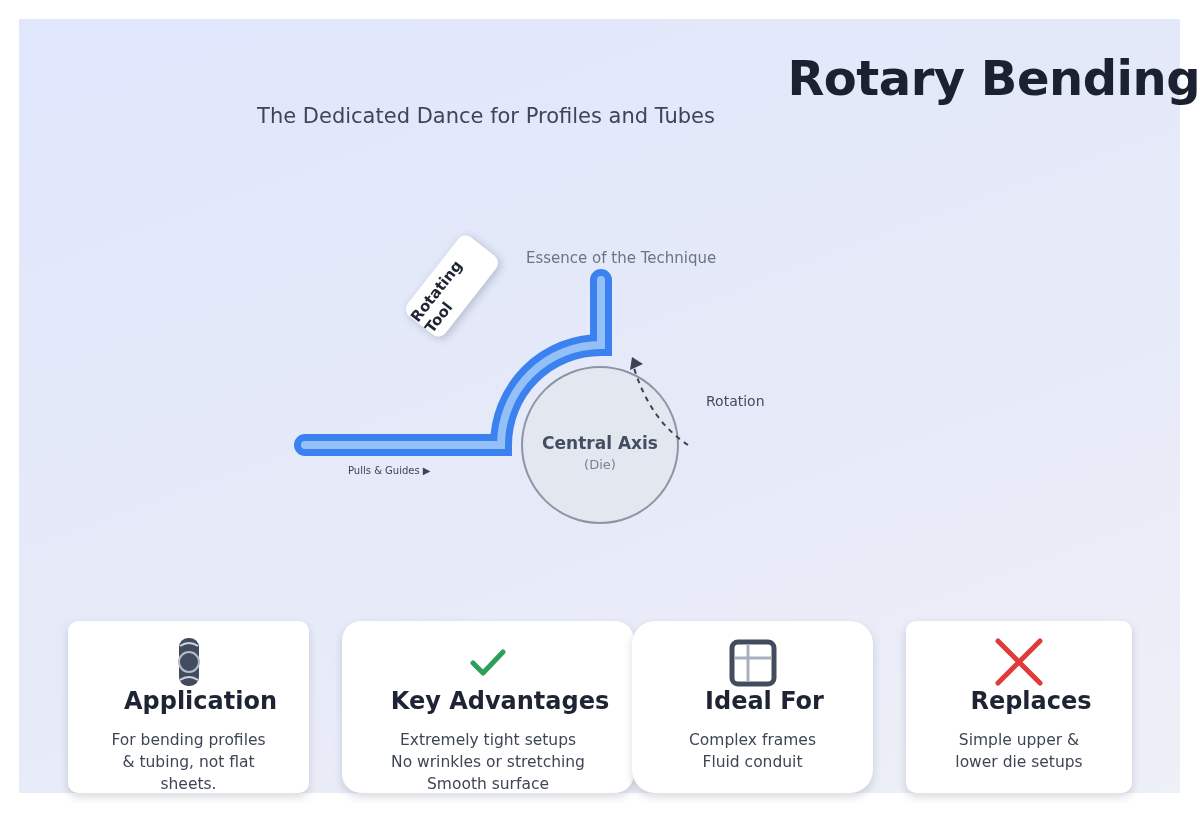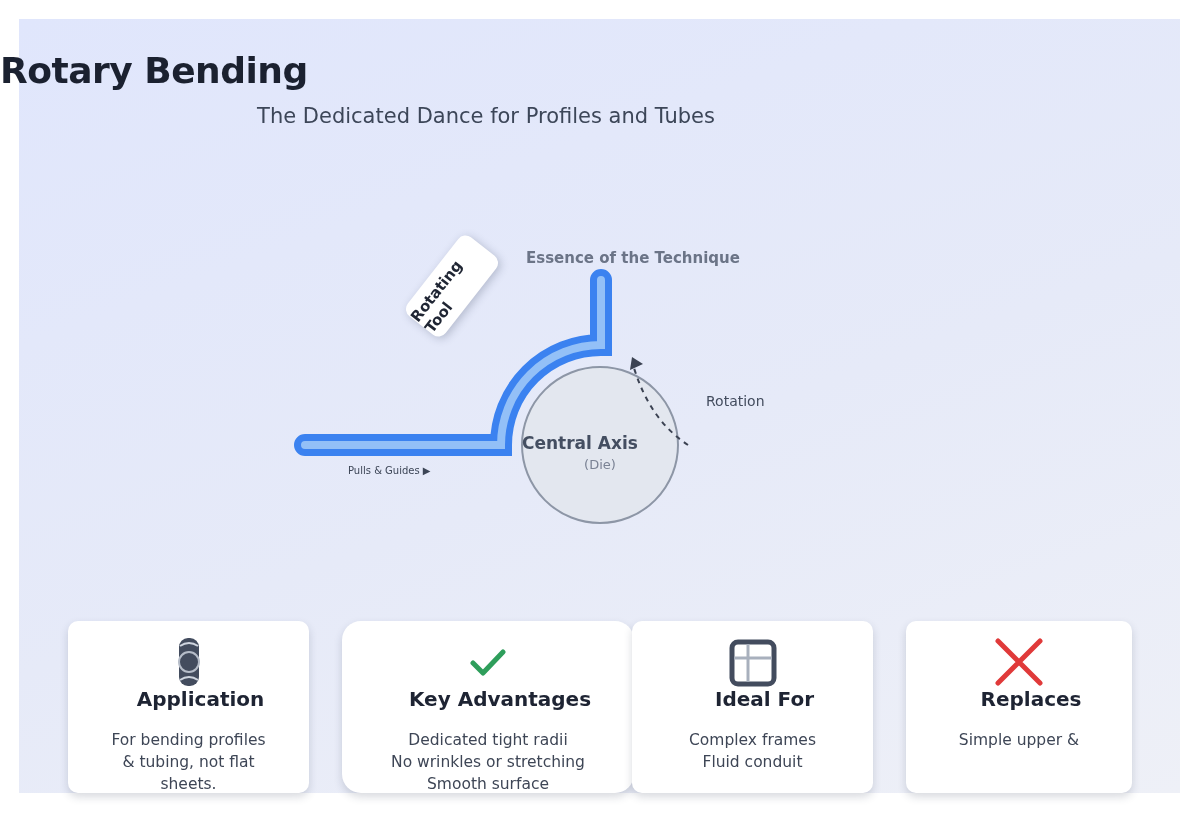--- a/index.html
+++ b/index.html
@@ -1,37 +1,37 @@
 <!DOCTYPE html>
 <html><head>
 <meta charset="utf-8">
 <style>
   html, body { margin:0; padding:0; }
   body { width:1200px; height:813px; background:#ffffff; position:relative; overflow:hidden;
          font-family:"DejaVu Sans", "Liberation Sans", sans-serif; }
   .panel { position:absolute; left:19px; top:19px; width:1161px; height:774px;
            background:linear-gradient(160deg,#e0e6fc 0%,#e6eaf8 55%,#eef0f7 100%); }
-  .title { position:absolute; left:0; width:1200px; top:50px; text-align:left;
-           font-size:36px; font-weight:bold; color:#1b2130; letter-spacing:-0.5px; }
+  .title { position:absolute; left:0; width:1200px; top:50px; text-align:right;
+           font-size:48px; font-weight:bold; color:#1b2130; letter-spacing:-0.5px; }
   .subtitle { position:absolute; left:0; width:972px; top:104px; text-align:center;
            font-size:21px; color:#3c4658; }
   svg.diagram { position:absolute; left:0; top:0; }
   .lbl { position:absolute; white-space:nowrap; }
-  .essence { left:526px; top:249px; font-size:15px; color:#6b7487;font-weight:bold; }
+  .essence { left:526px; top:249px; font-size:15px; color:#6b7487; }
   .rotation { left:706px; top:393px; font-size:14px; color:#434c5e; }
   .pulls { left:348px; top:465px; font-size:10px; color:#3c4556; }
-  .central { left:522px; top:433px; width:156px; text-align:left; font-size:17px; font-weight:bold; color:#444e61; }
+  .central { left:522px; top:433px; width:156px; text-align:center; font-size:17px; font-weight:bold; color:#444e61; }
   .die { left:522px; top:457px; width:156px; text-align:center; font-size:13px; color:#7a8294; }
   .tool { position:absolute; left:402px; top:262px; width:100px; height:48px; background:#fff;
           border-radius:9px; box-shadow:0 3px 8px rgba(40,50,80,0.25); transform:rotate(-52deg);
           display:flex; align-items:center; justify-content:center; font-size:15px; font-weight:bold; color:#1f2533; }
   .card { position:absolute; top:621px; height:172px; background:#fff; border-radius:10px;
           box-shadow:0 4px 8px rgba(40,50,80,0.18); text-align:center; }
   .card .icon { position:absolute; left:50%; top:16px; transform:translateX(-50%); }
-  .card h3 { position:absolute; left:0; right:0; top:66px; margin:0; font-size:20px; font-weight:bold; color:#1e2433;padding-left:24px; }
+  .card h3 { position:absolute; left:0; right:0; top:66px; margin:0; font-size:24px; font-weight:bold; color:#1e2433;padding-left:24px; }
   .card .desc { position:absolute; left:0; right:0; top:108px; font-size:15.5px; color:#3e4656; line-height:22px; }
   .card .desc div { white-space:nowrap; }
 </style>
 </head>
 <body>
 
 <div class="panel"></div>
 
 <div class="title">Rotary Bending</div>
 <div class="subtitle">The Dedicated Dance for Profiles and Tubes</div>
@@ -74,27 +74,27 @@
 </div>
 
 <div class="card" style="left:342px;width:292px;border-radius:19px;">
   <div class="icon" style="top:28px;">
     <svg width="36" height="28" viewBox="0 0 36 28">
         <path d="M3,14 L13,24 L33,3" stroke="#2e9e5b" stroke-width="5" fill="none" stroke-linecap="round" stroke-linejoin="round"></path>
       </svg>
   </div>
   <h3>Key Advantages</h3>
   <div class="desc">
-    <div>Dedicated tight radii</div>
+    <div>Extremely tight setups</div>
       <div>No wrinkles or stretching</div>
       <div>Smooth surface</div>
   </div>
 </div>
 
-<div class="card" style="left:632px;width:241px;">
+<div class="card" style="left:632px;width:241px;border-radius:23px;">
   <div class="icon" style="top:18px;">
     <svg width="48" height="48" viewBox="0 0 48 48">
       <rect x="3" y="3" width="42" height="42" rx="6" fill="none" stroke="#434c5e" stroke-width="5"></rect>
       <line x1="5" y1="19" x2="43" y2="19" stroke="#a8b0bd" stroke-width="3"></line>
       <line x1="19" y1="5" x2="19" y2="43" stroke="#a8b0bd" stroke-width="3"></line>
     </svg>
   </div>
   <h3>Ideal For</h3>
   <div class="desc">
     <div>Complex frames</div>
@@ -104,14 +104,15 @@
 
 <div class="card" style="left:906px;width:226px;">
   <div class="icon" style="top:16px;">
     <svg width="50" height="50" viewBox="0 0 50 50">
         <path d="M4,4 L46,46 M46,4 L4,46" stroke="#e03a3a" stroke-width="5" stroke-linecap="round"></path>
       </svg>
   </div>
   <h3>Replaces</h3>
   <div class="desc">
     <div>Simple upper &amp;</div>
+      <div>lower die setups</div>
   </div>
 </div>
 
 </body></html>

